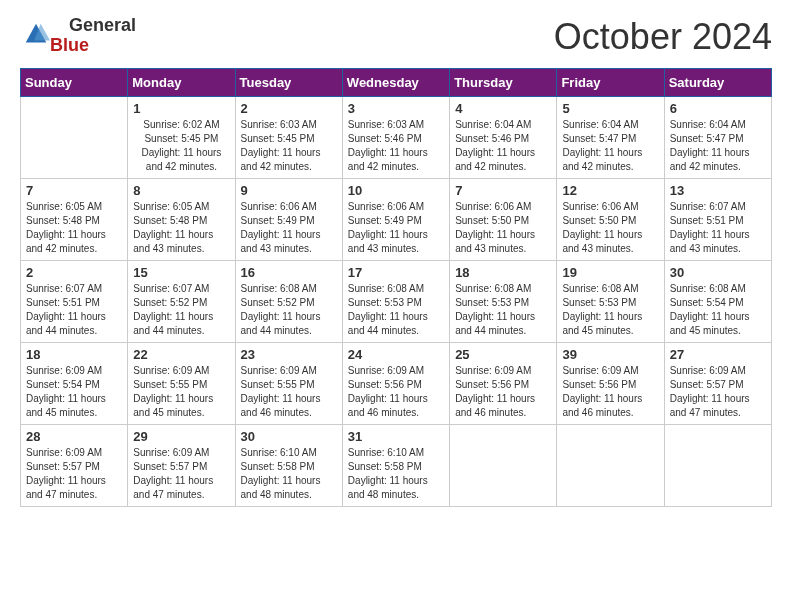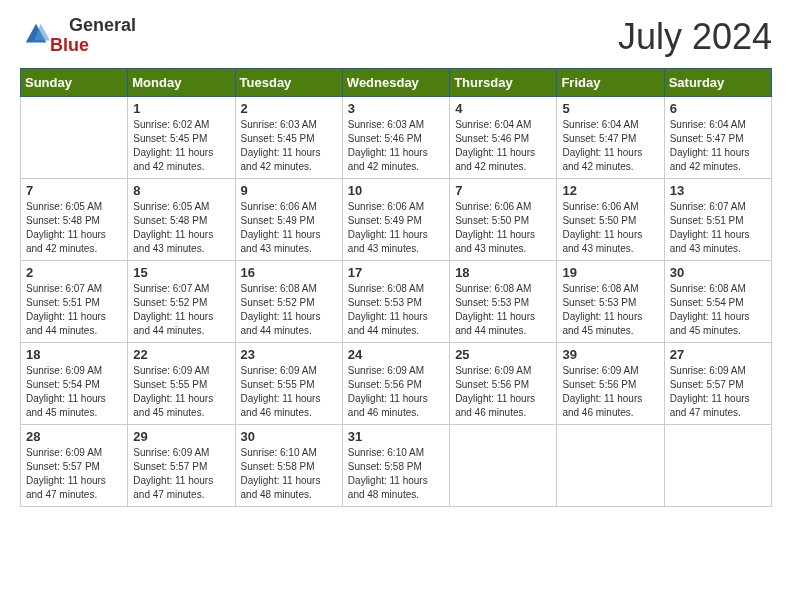--- a/index.html
+++ b/index.html
@@ -44,21 +44,21 @@
     .location-title {
       font-size: 15px;
       color: #555;
     }
     .calendar {
       width: 100%;
       border-collapse: collapse;
       border: 1px solid #ccc;
     }
     .calendar th {
-      background: #4d7c0f;
+      background: #701a75;
       color: #fff;
       font-size: 13px;
       padding: 6px 4px;
       text-align: left;
       border: 1px solid #2060a0;
       font-weight: bold;
     }
     .calendar td {
       border: 1px solid #ccc;
       vertical-align: top;
@@ -92,42 +92,42 @@
         <polygon points="15,4 26,24 4,24" fill="#2a6eb5"></polygon>
         <polygon points="20,4 30,22 13,22" fill="#5599d0" opacity="0.6"></polygon>
       </svg>
     </div>
     <div class="logo-text">
       <span class="logo-general">General</span><br>
       <span class="logo-blue">Blue</span>
     </div>
   </div>
   <div class="title-block">
-    <div class="month-title">July 2024</div>
+    <div class="month-title">October 2024</div>
   </div>
 </div>
 
 <table class="calendar">
   <thead>
     <tr>
     <th>Sunday</th>
         <th>Monday</th>
         <th>Tuesday</th>
         <th>Wednesday</th>
         <th>Thursday</th>
         <th>Friday</th>
         <th>Saturday</th>
       </tr>
   </thead>
   <tbody id="calendar-body">
   <tr>
         <td class="cell-empty"></td>
         <td>
           <div class="day-number">1</div>
-          <div class="day-info" style="white-space: pre-line;">Sunrise: 6:02 AM
+          <div class="day-info" style="white-space: pre-line; text-align: center;">Sunrise: 6:02 AM
 Sunset: 5:45 PM
 Daylight: 11 hours and 42 minutes.</div>
         </td>
         <td>
           <div class="day-number">2</div>
           <div class="day-info" style="white-space: pre-line;">Sunrise: 6:03 AM
 Sunset: 5:45 PM
 Daylight: 11 hours and 42 minutes.</div>
         </td>
         <td>

